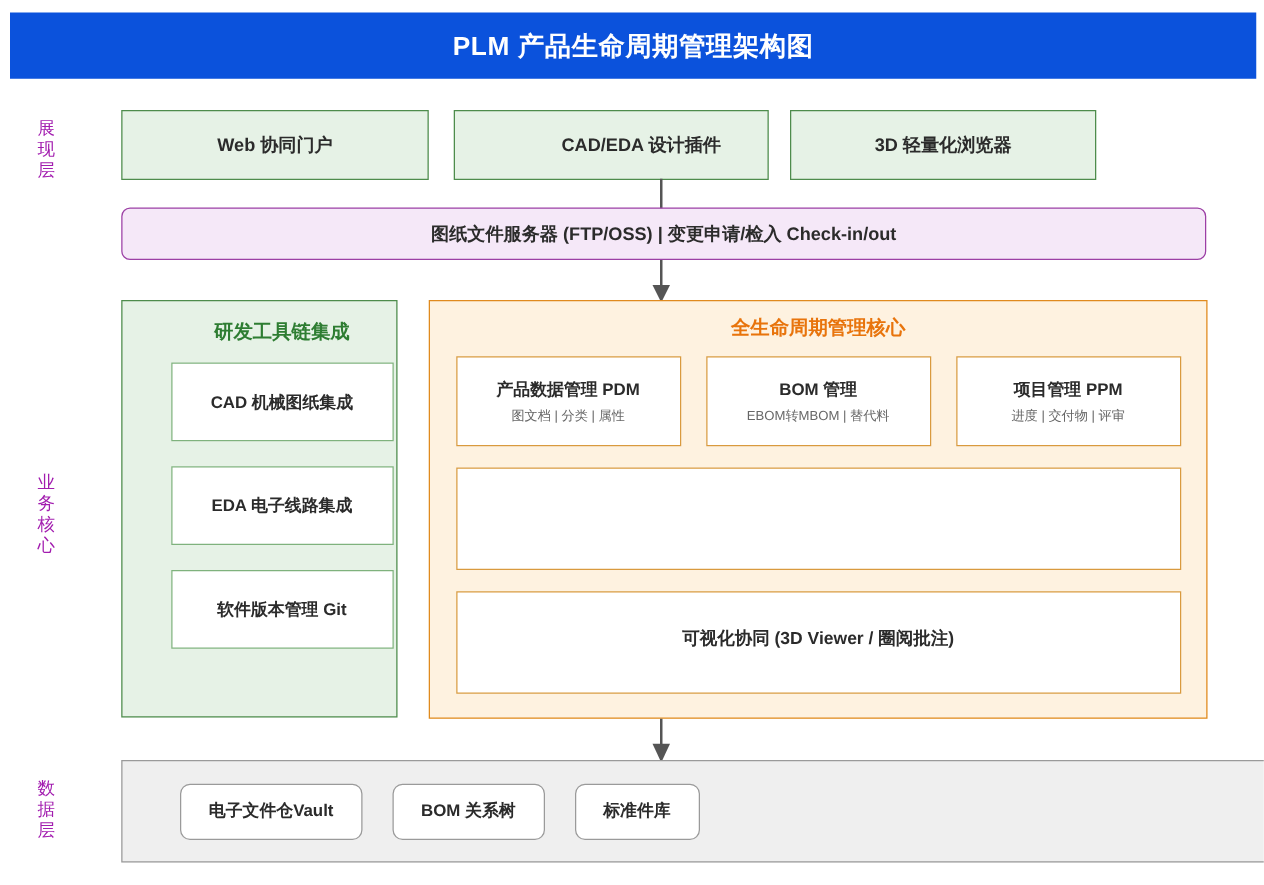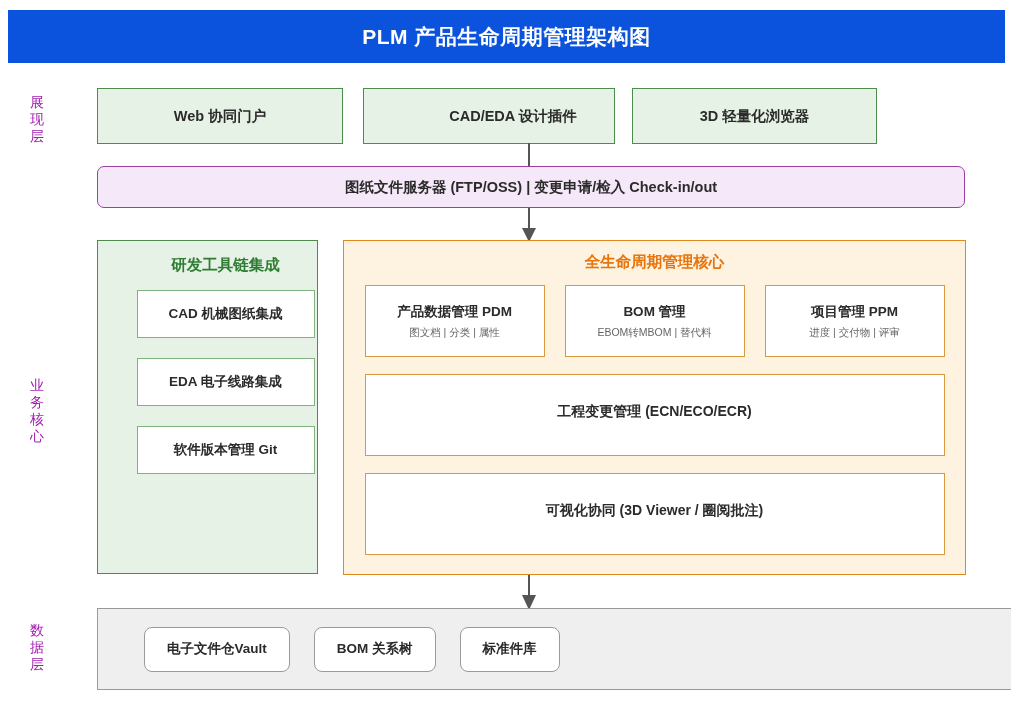--- a/index.html
+++ b/index.html
@@ -104,21 +104,21 @@
   }
   #toolchain-title {
     font-size: 15.5px;
     font-weight: bold;
     color: #2E7D32;
     margin-bottom: 14px;
   }
   .tool-item {
     box-sizing: border-box;
     width: 178px;
-    height: 48px;
+    height: 63px;
     background: #ffffff;
     border: 1.5px solid #7FB27D;
     display: flex;
     align-items: center;
     justify-content: center;
     font-size: 13.5px;
     font-weight: bold;
     color: #2b2b2b;
     margin-bottom: 20px;
   }
@@ -274,21 +274,20 @@
       <div class="core-card-title">BOM 管理</div>
       <div class="core-card-sub">EBOM转MBOM | 替代料</div>
     </div>
     <div class="core-card">
       <div class="core-card-title">项目管理 PPM</div>
       <div class="core-card-sub">进度 | 交付物 | 评审</div>
     </div>
   </div>
 
   <div class="core-wide">
-    <div class="core-wide-title">工程变更管理 (ECN/ECO/ECR)</div>
   </div>
 
   <div class="core-wide">
     <div class="core-wide-title">可视化协同 (3D Viewer / 圈阅批注)</div>
   </div>
 </div>
 
 <svg class="arrow-svg" id="arrow-core-to-data" viewBox="0 0 18 35">
   <line x1="9" y1="0" x2="9" y2="21" stroke="#555555" stroke-width="2"></line>
   <polygon points="9,35 2,20 16,20" fill="#555555"></polygon>

